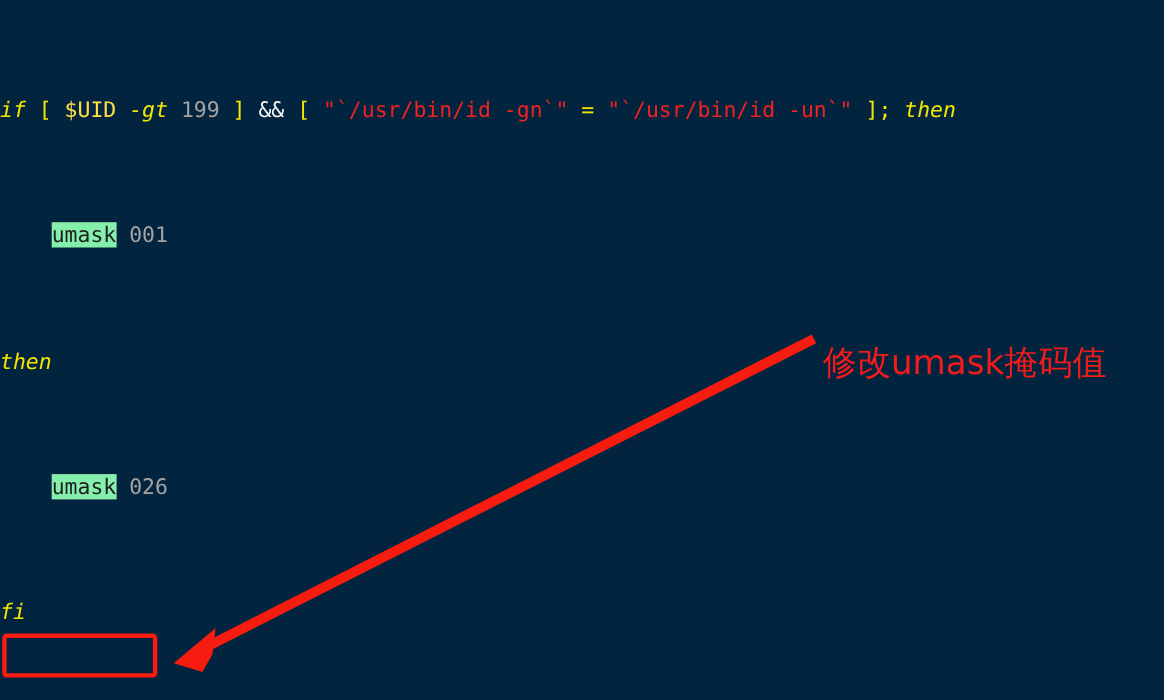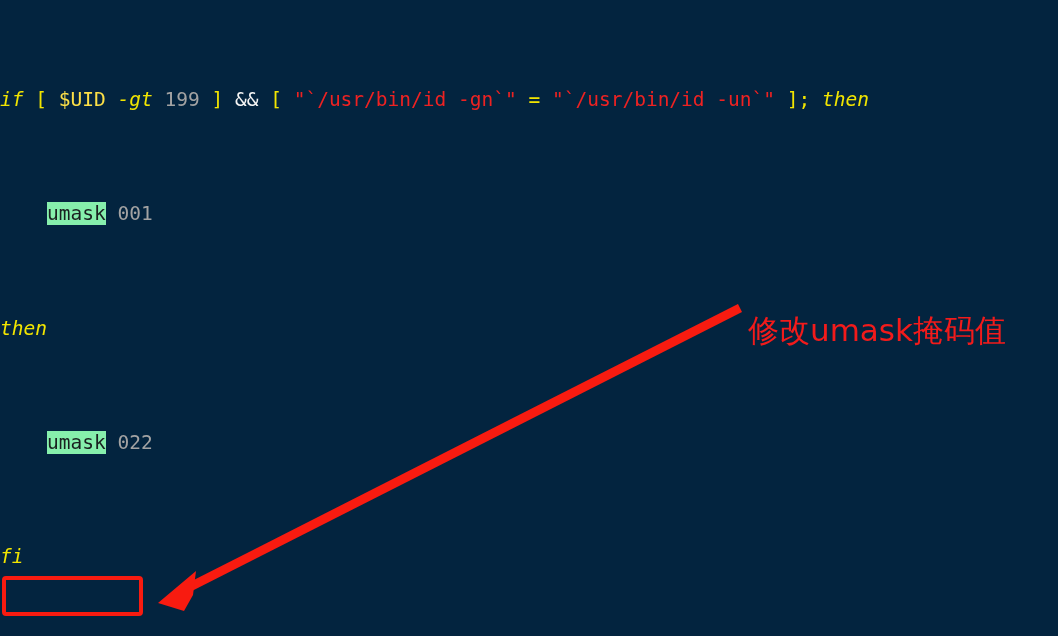--- a/index.html
+++ b/index.html
@@ -84,21 +84,21 @@
 <div id="screen">
 
   <div id="code">
 
     <span class="ln"><span class="kw">if</span> <span class="op">[</span> <span class="var">$UID</span> <span class="kw">-gt</span> <span class="num">199</span> <span class="op">]</span> <span class="amp">&amp;&amp;</span> <span class="op">[</span> <span class="str">"`/usr/bin/id -gn`"</span> <span class="kw">=</span> <span class="str">"`/usr/bin/id -un`"</span> <span class="op">]</span><span class="op">;</span> <span class="kw">then</span></span>
 
     <span class="ln"><span>    </span><span class="hl">umask</span> <span class="num">001</span></span>
 
     <span class="ln"><span class="kw">then</span></span>
 
-    <span class="ln"><span>    </span><span class="hl">umask</span> <span class="num">022</span></span>
+    <span class="ln"><span>    </span><span class="hl">umask</span> <span class="num">026</span></span>
 
     <span class="ln"><span class="kw">fi</span></span>
 
     
 
     
 
     
 
     

